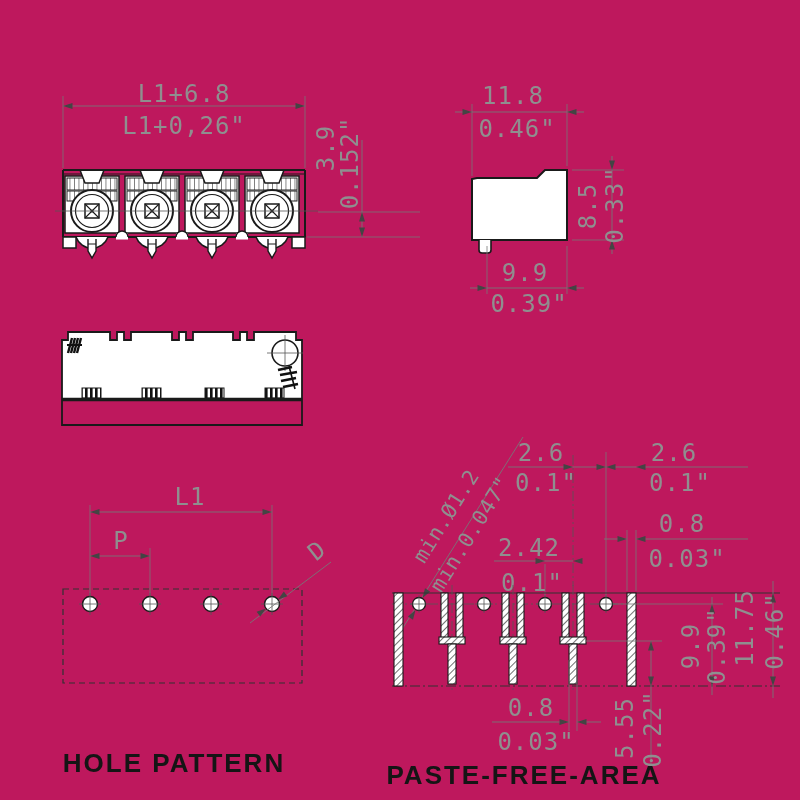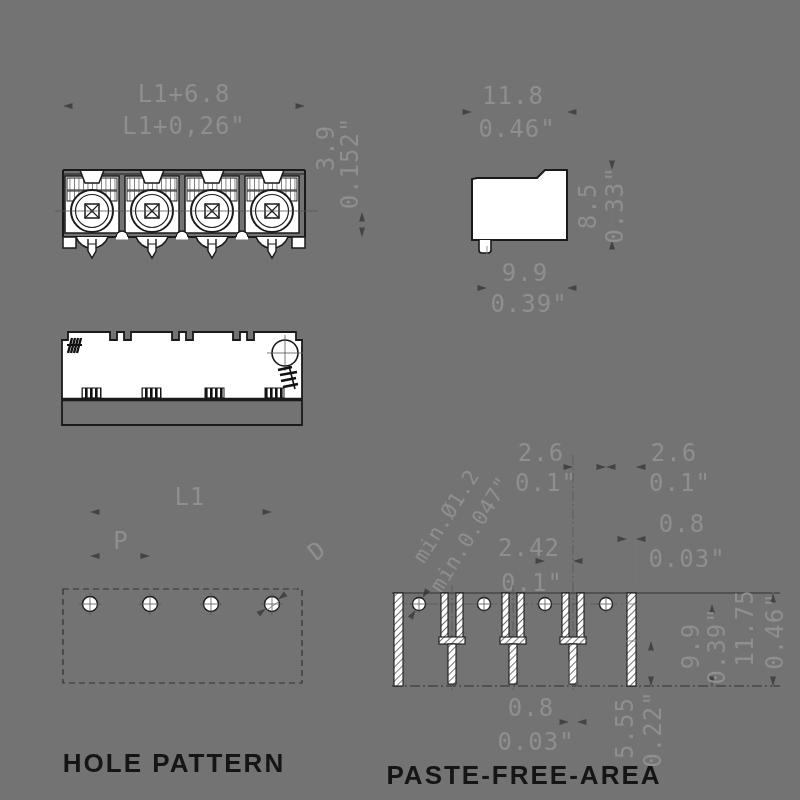--- a/index.html
+++ b/index.html
@@ -1,16 +1,16 @@
 <!DOCTYPE html>
 <html><head>
 <meta charset="utf-8">
 <style>
   html,body{margin:0;padding:0;background:#fff;}
-  .canvas{position:relative;width:800px;height:800px;background:#737373;overflow:hidden;
+  .canvas{position:relative;width:800px;height:800px;background:#be185d;overflow:hidden;
           font-family:"DejaVu Sans Mono", monospace;}
   svg{position:absolute;left:0;top:0;}
   .dim{font-family:"DejaVu Sans Mono",monospace;font-size:24px;fill:#8f8f8f;letter-spacing:1px;}
   .dimsm{font-family:"DejaVu Sans Mono",monospace;font-size:21px;fill:#8f8f8f;letter-spacing:0.5px;}
   .title{font-family:"Liberation Sans",sans-serif;font-size:26px;font-weight:700;fill:#151515;letter-spacing:2px;}
   .dl{stroke:#777;stroke-width:0.9;fill:none;}
   .xl{stroke:#777;stroke-width:0.8;fill:none;}
   .cl{stroke:#555;stroke-width:0.8;fill:none;stroke-dasharray:10 3 2 3;}
   .hatched{fill:url(#h45);stroke:#1a1a1a;stroke-width:1.1;}
 </style>

